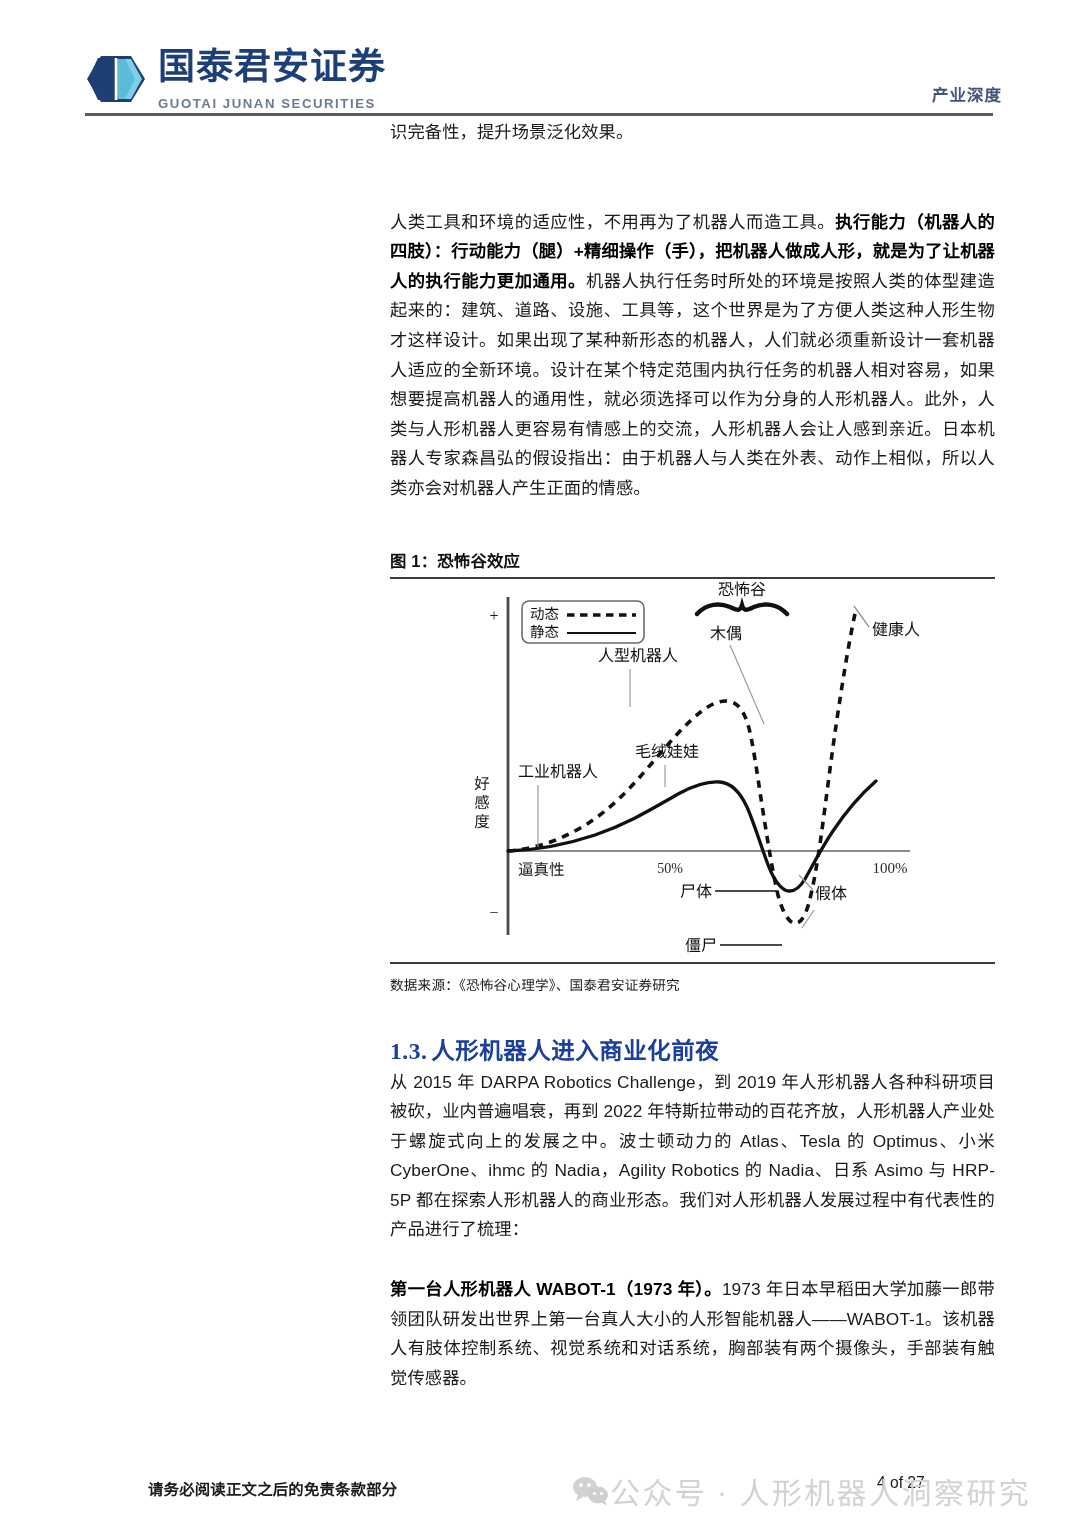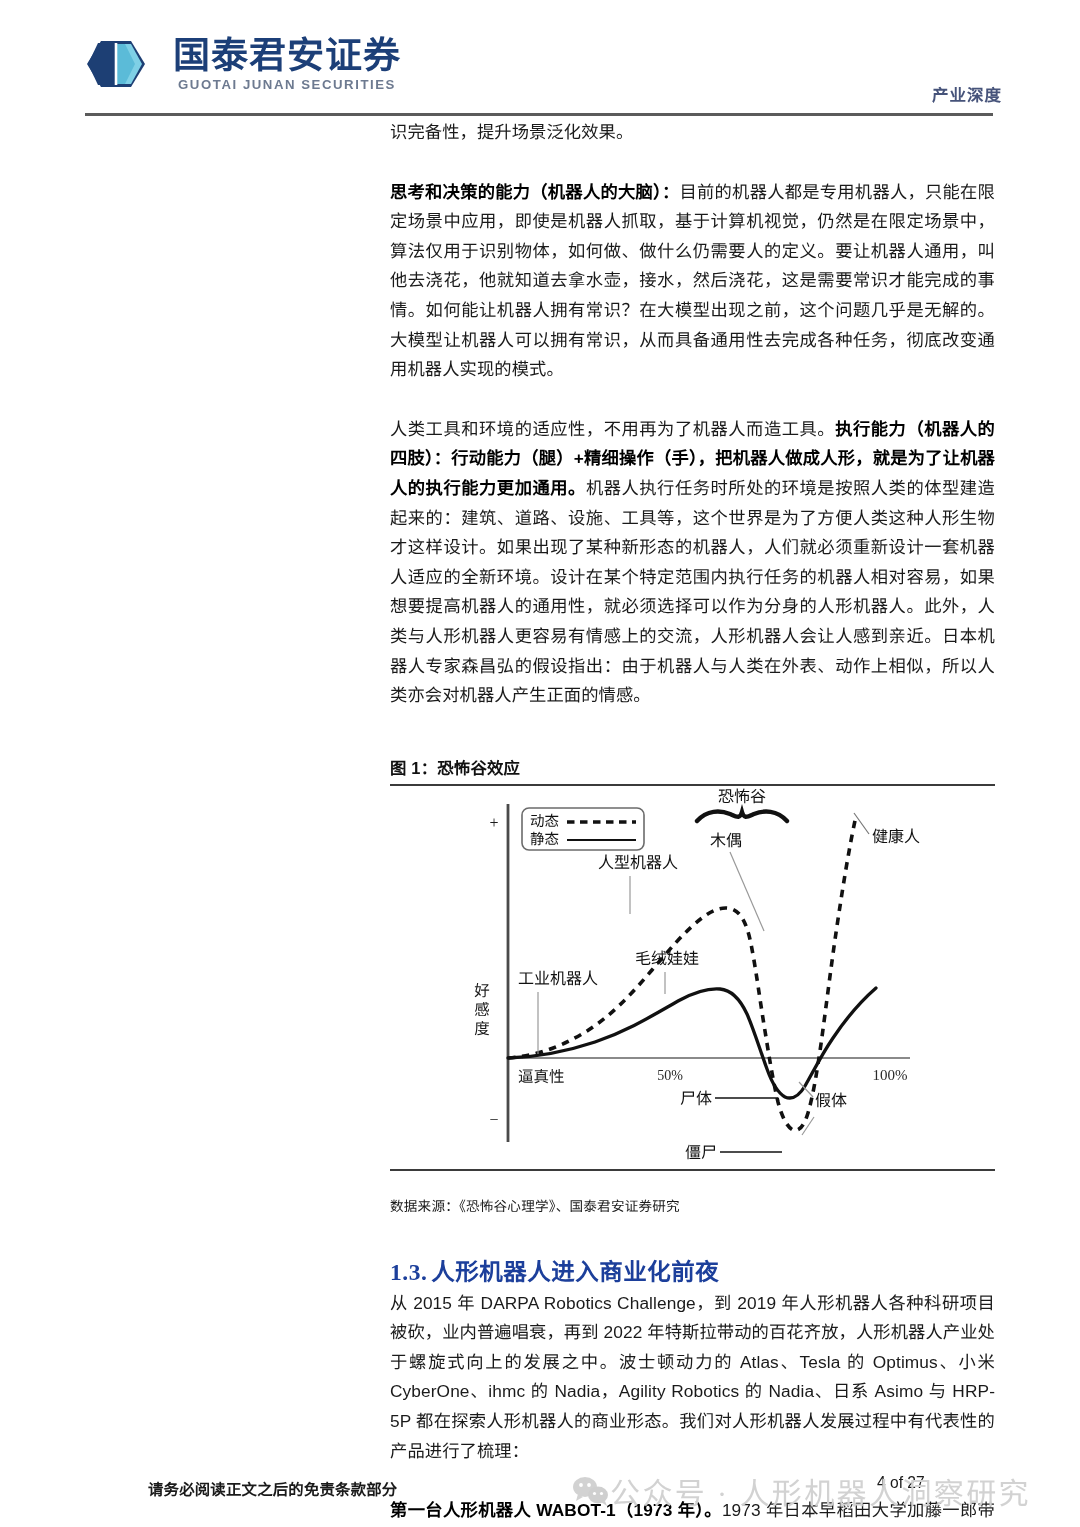--- a/index.html
+++ b/index.html
@@ -24,45 +24,44 @@
   .header {
     position: absolute;
     left: 0;
     top: 0;
     width: 1080px;
     height: 118px;
   }
   .logo-wrap {
     position: absolute;
     left: 85px;
-    top: 37px;
+    top: 48px;
     display: flex;
     align-items: center;
-    gap: 26px;
+    gap: 11px;
   }
   .logo-mark { width: 62px; height: 50px; display: block; }
   .logo-text-block { display: flex; flex-direction: column; }
   .logo-cn {
     font-family: "Liberation Sans", "DejaVu Sans", sans-serif;
     font-size: 37px;
     font-weight: 700;
     letter-spacing: 1px;
     color: #1c3f78;
     line-height: 1.02;
     white-space: nowrap;
   }
   .logo-en {
     font-family: "Liberation Sans", sans-serif;
     font-size: 13.2px;
     font-weight: 700;
     letter-spacing: 1.55px;
     color: #6d7a90;
-    margin-top: 2px;
+    margin-top: 10px;
     white-space: nowrap;
-    text-align: center;
   }
   .header-kicker {
     position: absolute;
     right: 78px;
     top: 82px;
     font-size: 16.5px;
     font-weight: 700;
     color: #46537a;
     letter-spacing: 1px;
   }
@@ -108,21 +107,21 @@
   .fig-canvas {
     width: 605px;
     height: 381px;
     position: relative;
     background: #fff;
     overflow: hidden;
   }
   .fig-source {
     font-size: 13.6px;
     color: #1a1a1a;
-    padding-top: 24px;
+    padding-top: 10px;
     letter-spacing: .2px;
   }
 
   
   h2.sec-head {
     margin: 38px 0 2px 0;
     font-family: "Liberation Serif", "DejaVu Serif", serif;
     font-size: 23.5px;
     font-weight: 700;
     color: #1c3f9b;
@@ -187,21 +186,20 @@
     <div class="header-kicker">产业深度</div>
     <div class="header-rule"></div>
   </div>
 
   <div class="content">
 
     <p class="body-par">识完备性，提升场景泛化效果。</p>
 
     <div class="gap-lg"></div>
 
-    <p class="body-par"><b class="em">思考和决策的能力（机器人的大脑）：</b><span>目前的机器人都是专用机器人，只能在限定场景中应用，即使是机器人抓取，基于计算机视觉，仍然是在限定场景中，算法仅用于识别物体，如何做、做什么仍需要人的定义。要让机器人通用，叫他去浇花，他就知道去拿水壶，接水，然后浇花，这是需要常识才能完成的事情。如何能让机器人拥有常识？在大模型出现之前，这个问题几乎是无解的。大模型让机器人可以拥有常识，从而具备通用性去完成各种任务，彻底改变通用机器人实现的模式。</span></p>
 
     <div class="gap-lg"></div>
 
     <p class="body-par"><span>人类工具和环境的适应性，不用再为了机器人而造工具。</span><b class="em">执行能力（机器人的四肢）：行动能力（腿）+精细操作（手），把机器人做成人形，就是为了让机器人的执行能力更加通用。</b><span>机器人执行任务时所处的环境是按照人类的体型建造起来的：建筑、道路、设施、工具等，这个世界是为了方便人类这种人形生物才这样设计。如果出现了某种新形态的机器人，人们就必须重新设计一套机器人适应的全新环境。设计在某个特定范围内执行任务的机器人相对容易，如果想要提高机器人的通用性，就必须选择可以作为分身的人形机器人。此外，人类与人形机器人更容易有情感上的交流，人形机器人会让人感到亲近。日本机器人专家森昌弘的假设指出：由于机器人与人类在外表、动作上相似，所以人类亦会对机器人产生正面的情感。</span></p>
 
     <div class="figure-block">
       <div class="fig-title">图 1：恐怖谷效应</div>
       <div class="fig-rule-top"></div>
 
       <div class="fig-canvas">

